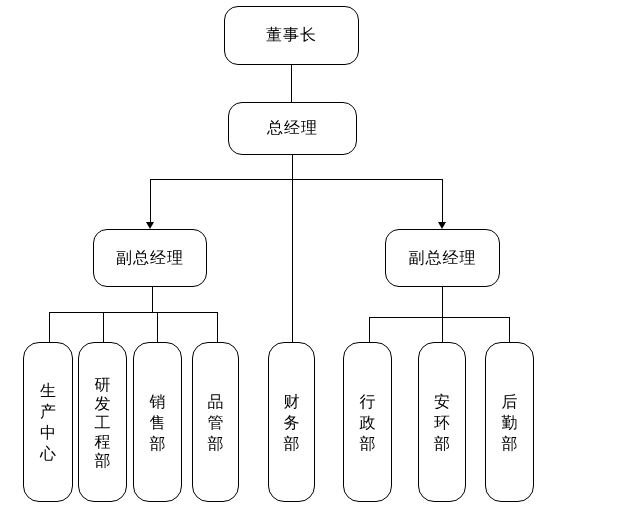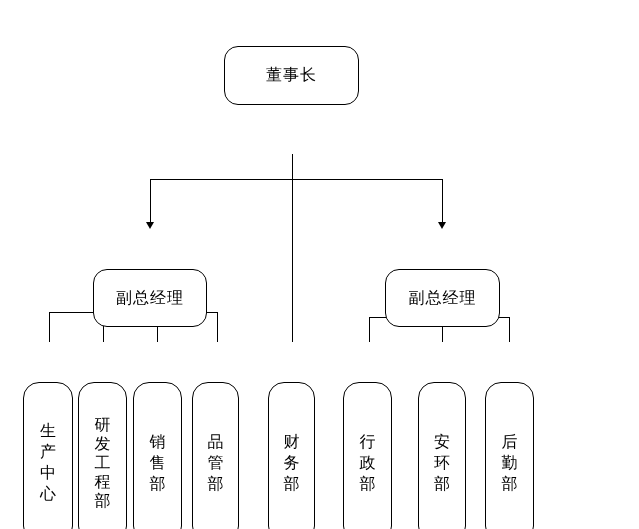--- a/index.html
+++ b/index.html
@@ -20,21 +20,20 @@
   .node{
     position:absolute;
     box-sizing:border-box;
     border:1.5px solid var(--line);
     background:var(--bg);
     display:flex;
     align-items:center;
     justify-content:center;
     font-size:16px;
     letter-spacing:1px;
-    margin-top:40px;
   }
   .node.wide{border-radius:14px;}
   .node.tall{border-radius:16px;}
   .node .lbl{white-space:nowrap;}
   .node.tall .lbl{
     white-space:pre-line;
     line-height:21px;
     text-align:center;
     letter-spacing:0;
   }
@@ -91,20 +90,23 @@
 
   <div class="line v" style="left:442px;top:287px;height:55px;"></div>
   <div class="line h" style="left:369px;top:317px;width:141px;"></div>
   <div class="line v" style="left:369px;top:317px;height:25px;"></div>
   <div class="line v" style="left:509px;top:317px;height:25px;"></div>
 
   <div class="node wide" id="chairman">
     <span class="lbl">董事长</span>
   </div>
 
+  <div class="node wide" id="general-manager">
+    <span class="lbl">总经理</span>
+  </div>
 
   <div class="node wide" id="deputy-left">
     <span class="lbl">副总经理</span>
   </div>
 
   <div class="node wide" id="deputy-right">
     <span class="lbl">副总经理</span>
   </div>
 
   <div class="node tall dept" id="dept-production">

